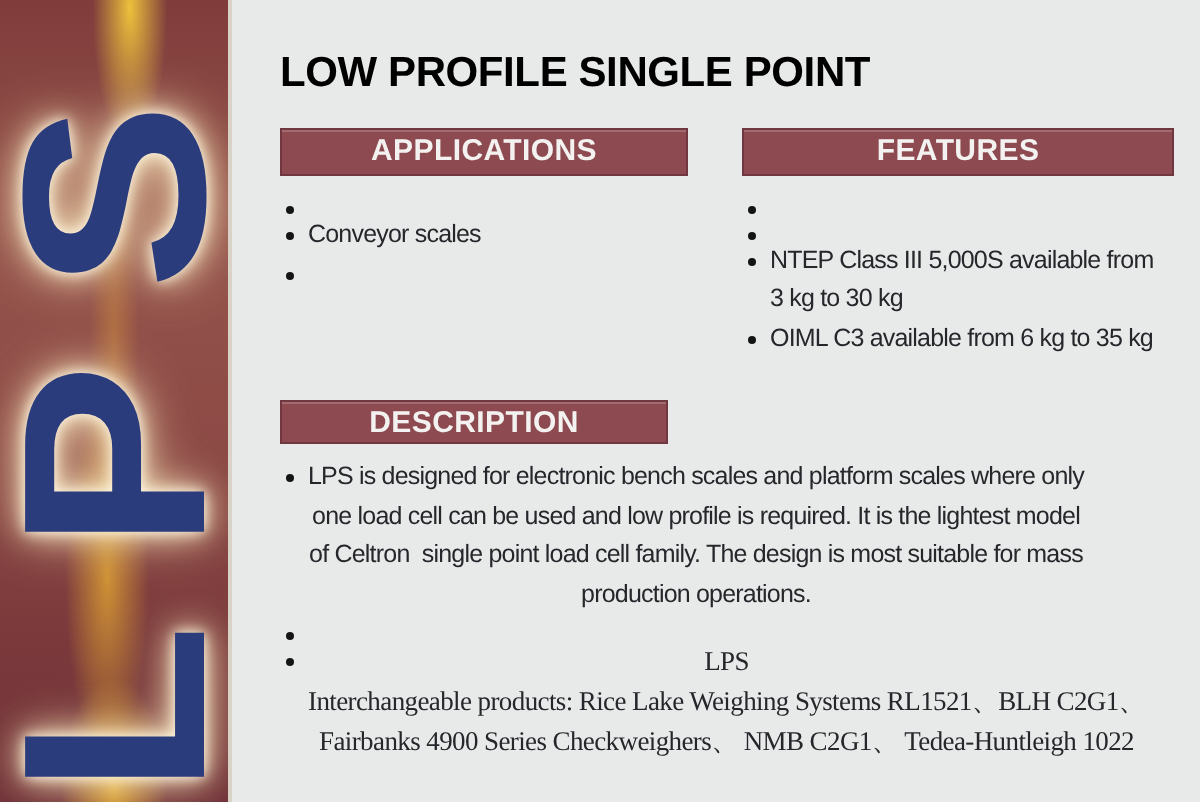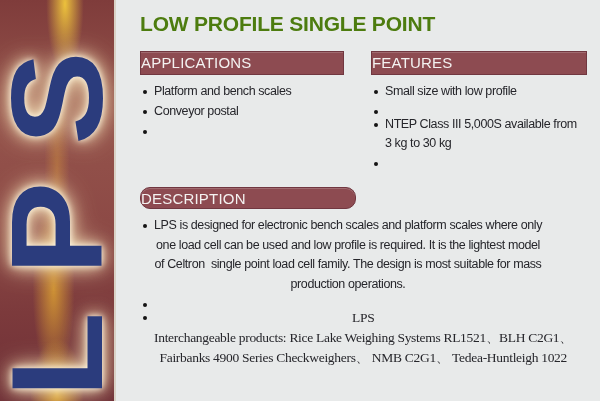--- a/index.html
+++ b/index.html
@@ -22,40 +22,40 @@
   .lps{
     position:absolute;left:50%;top:50%;
     transform:translate(-50%,-46%) rotate(-90deg) scaleX(1.08);
     font-weight:bold;font-size:130px;letter-spacing:34px;line-height:1;
     color:#2b3c7d;white-space:nowrap;
     text-shadow:0 0 6px #fdf6e3,0 0 14px #f7e7c2,0 0 26px rgba(250,230,180,.85);
   }
   
   .main{position:absolute;left:114px;top:0;right:0;bottom:0;padding:12px 0 0 26px;}
   .page-title{
-    font-size:21px;font-weight:bold;color:#4d7c0f;letter-spacing:-0.2px;
-    margin:0 0 15px 0;
+    font-size:21px;font-weight:bold;color:#000000;letter-spacing:-0.2px;
+    margin:13px 0 15px 0;
   }
   .bar{
     height:22px;background:#8d4b51;border:1px solid #713740;
     box-shadow:inset 0 1px 0 rgba(255,255,255,.18);
-    color:#f4f2f1;font-weight:normal;font-size:15px;line-height:22px;
-    text-align:left;letter-spacing:0.2px;
+    color:#f4f2f1;font-weight:bold;font-size:15px;line-height:22px;
+    text-align:center;letter-spacing:0.2px;
   }
   .cols{display:flex;height:136px;}
   .col-left{width:204px;flex:none;}
   .col-right{width:216px;flex:none;margin-left:27px;}
   .blist{margin-top:7px;}
   .b-item{display:flex;margin:0 0 1px 0;}
   .dot{flex:none;width:4px;height:4px;border-radius:50%;background:#141414;margin:8px 7px 0 3px;}
   .txt{
     font-size:12.5px;line-height:19px;letter-spacing:-0.4px;color:#26262b;
     white-space:pre-wrap;
   }
-  .desc-section .bar{width:216px;box-sizing:border-box;border-radius:10px;}
+  .desc-section .bar{width:194px;box-sizing:border-box;}
   .desc-list{margin-top:7px;width:462px;}
   .desc-list .txt{line-height:19.5px;text-align:center;}
   .serif .txt{
     font-family:"Liberation Serif",serif;font-size:13.5px;letter-spacing:-0.3px;line-height:20px;
   }
 </style>
 </head>
 <body>
 
 <div class="sidebar">
@@ -64,49 +64,48 @@
 
 <div class="main">
   <h1 class="page-title">LOW PROFILE SINGLE POINT</h1>
 
   <div class="cols">
     <div class="col-left">
       <div class="bar">APPLICATIONS</div>
       <div class="blist">
         <div class="b-item">
           <span class="dot"></span>
-          <div class="txt">Platform and bench scales</div>
         </div>
         <div class="b-item">
           <span class="dot"></span>
-          <div class="txt">Conveyor postal</div>
+          <div class="txt">Conveyor scales</div>
         </div>
         <div class="b-item">
           <span class="dot"></span>
         </div>
       </div>
     </div>
 
     <div class="col-right">
       <div class="bar">FEATURES</div>
       <div class="blist">
         <div class="b-item">
           <span class="dot"></span>
-          <div class="txt">Small size with low profile</div>
         </div>
         <div class="b-item">
           <span class="dot"></span>
         </div>
         <div class="b-item">
           <span class="dot"></span>
           <div class="txt">NTEP Class III 5,000S available from
 3 kg to 30 kg</div>
         </div>
         <div class="b-item">
           <span class="dot"></span>
+          <div class="txt">OIML C3 available from 6 kg to 35 kg</div>
         </div>
       </div>
     </div>
   </div>
 
   <div class="desc-section">
     <div class="bar">DESCRIPTION</div>
     <div class="blist desc-list">
       <div class="b-item">
         <span class="dot"></span>

